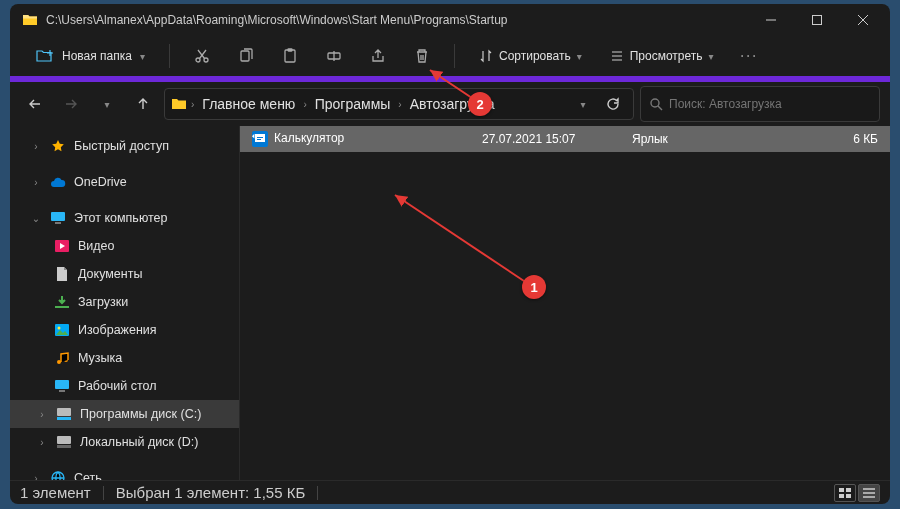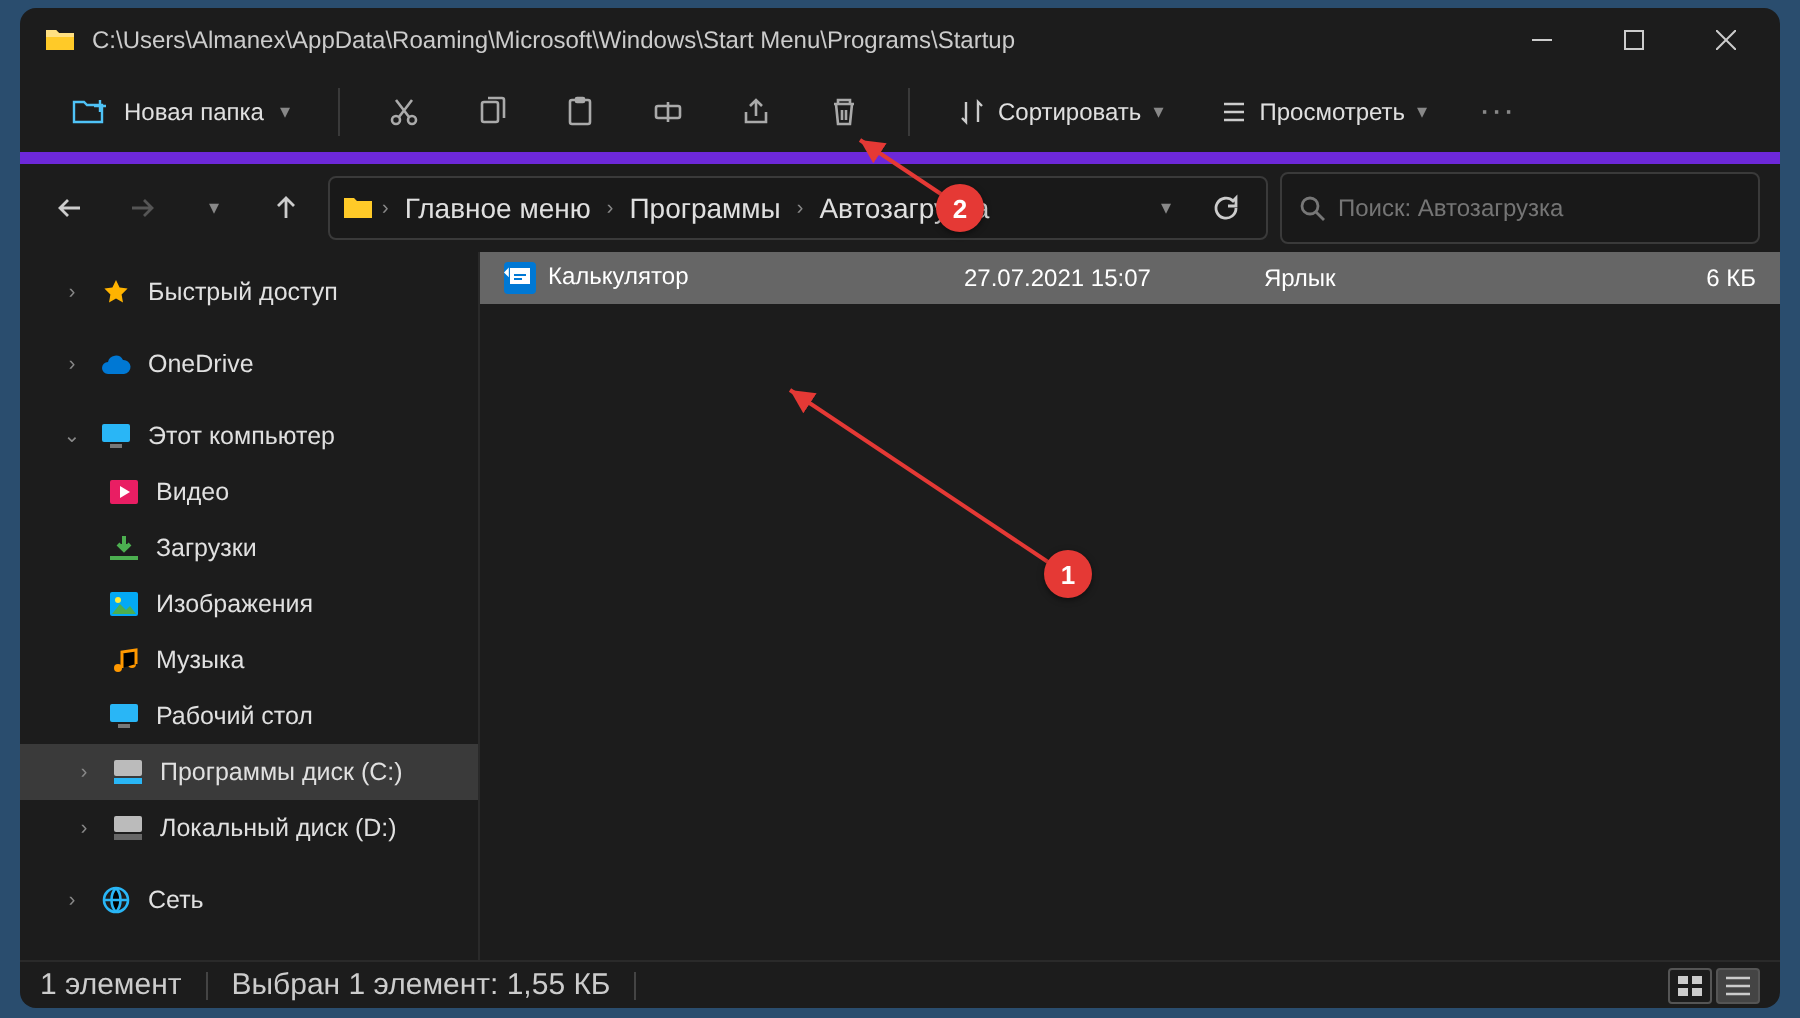--- a/index.html
+++ b/index.html
@@ -247,20 +247,29 @@
         <span class="s-icon">
             <svg width="14" height="12" viewBox="0 0 14 12">
               <rect width="14" height="12" rx="1" fill="#e91e63"></rect>
               <path fill="#fff" d="M5 3l5 3-5 3z"></path>
             </svg>
           </span>
         <span>Видео</span>
       </div>
       <div class="side-item indent">
         <span class="s-icon">
+            <svg width="12" height="14" viewBox="0 0 12 14">
+              <path fill="#ccc" d="M1 0h7l3 3v11H1z"></path>
+              <path fill="#888" d="M8 0v3h3z"></path>
+            </svg>
+          </span>
+        <span>Документы</span>
+      </div>
+      <div class="side-item indent">
+        <span class="s-icon">
             <svg width="14" height="14" viewBox="0 0 14 14">
               <path fill="#4caf50" d="M7 1v7M4 5l3 3 3-3" stroke="#4caf50" stroke-width="2"></path>
               <rect y="11" width="14" height="2" fill="#4caf50"></rect>
             </svg>
           </span>
         <span>Загрузки</span>
       </div>
       <div class="side-item indent">
         <span class="s-icon">
             <svg width="14" height="12" viewBox="0 0 14 12">

